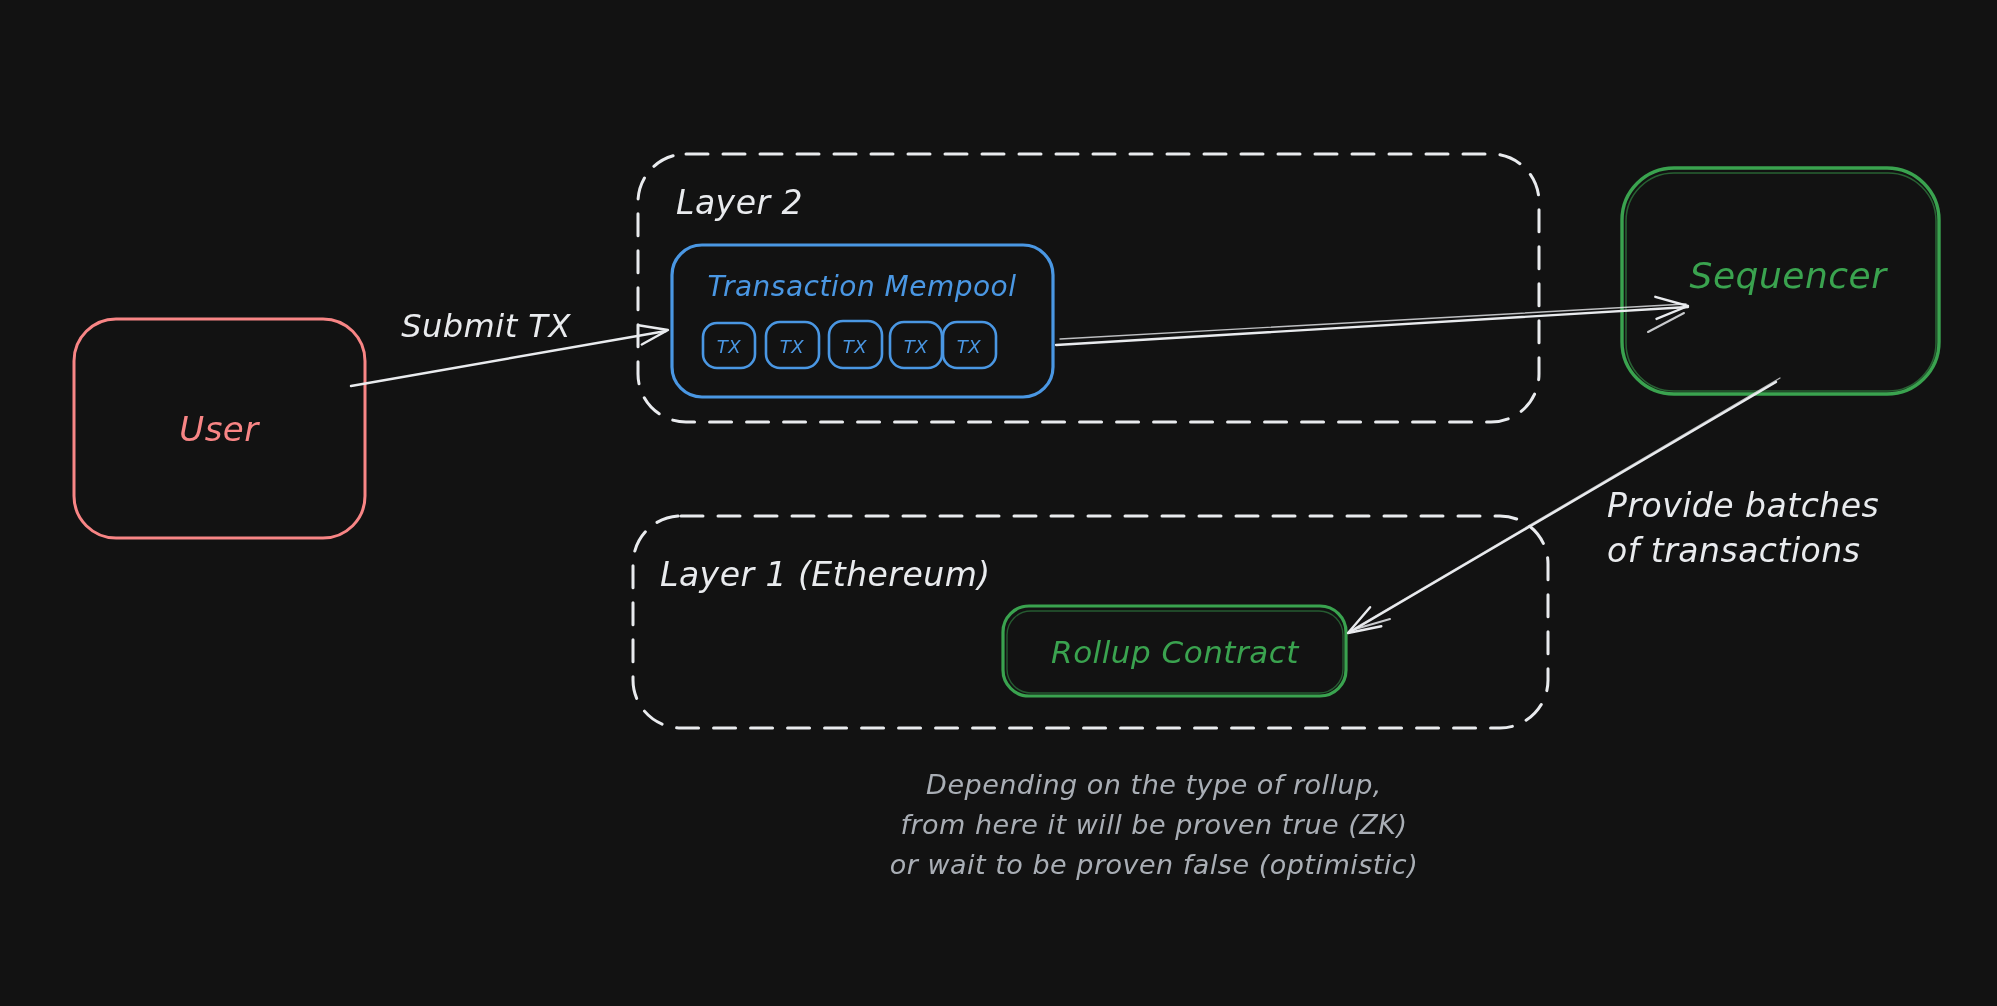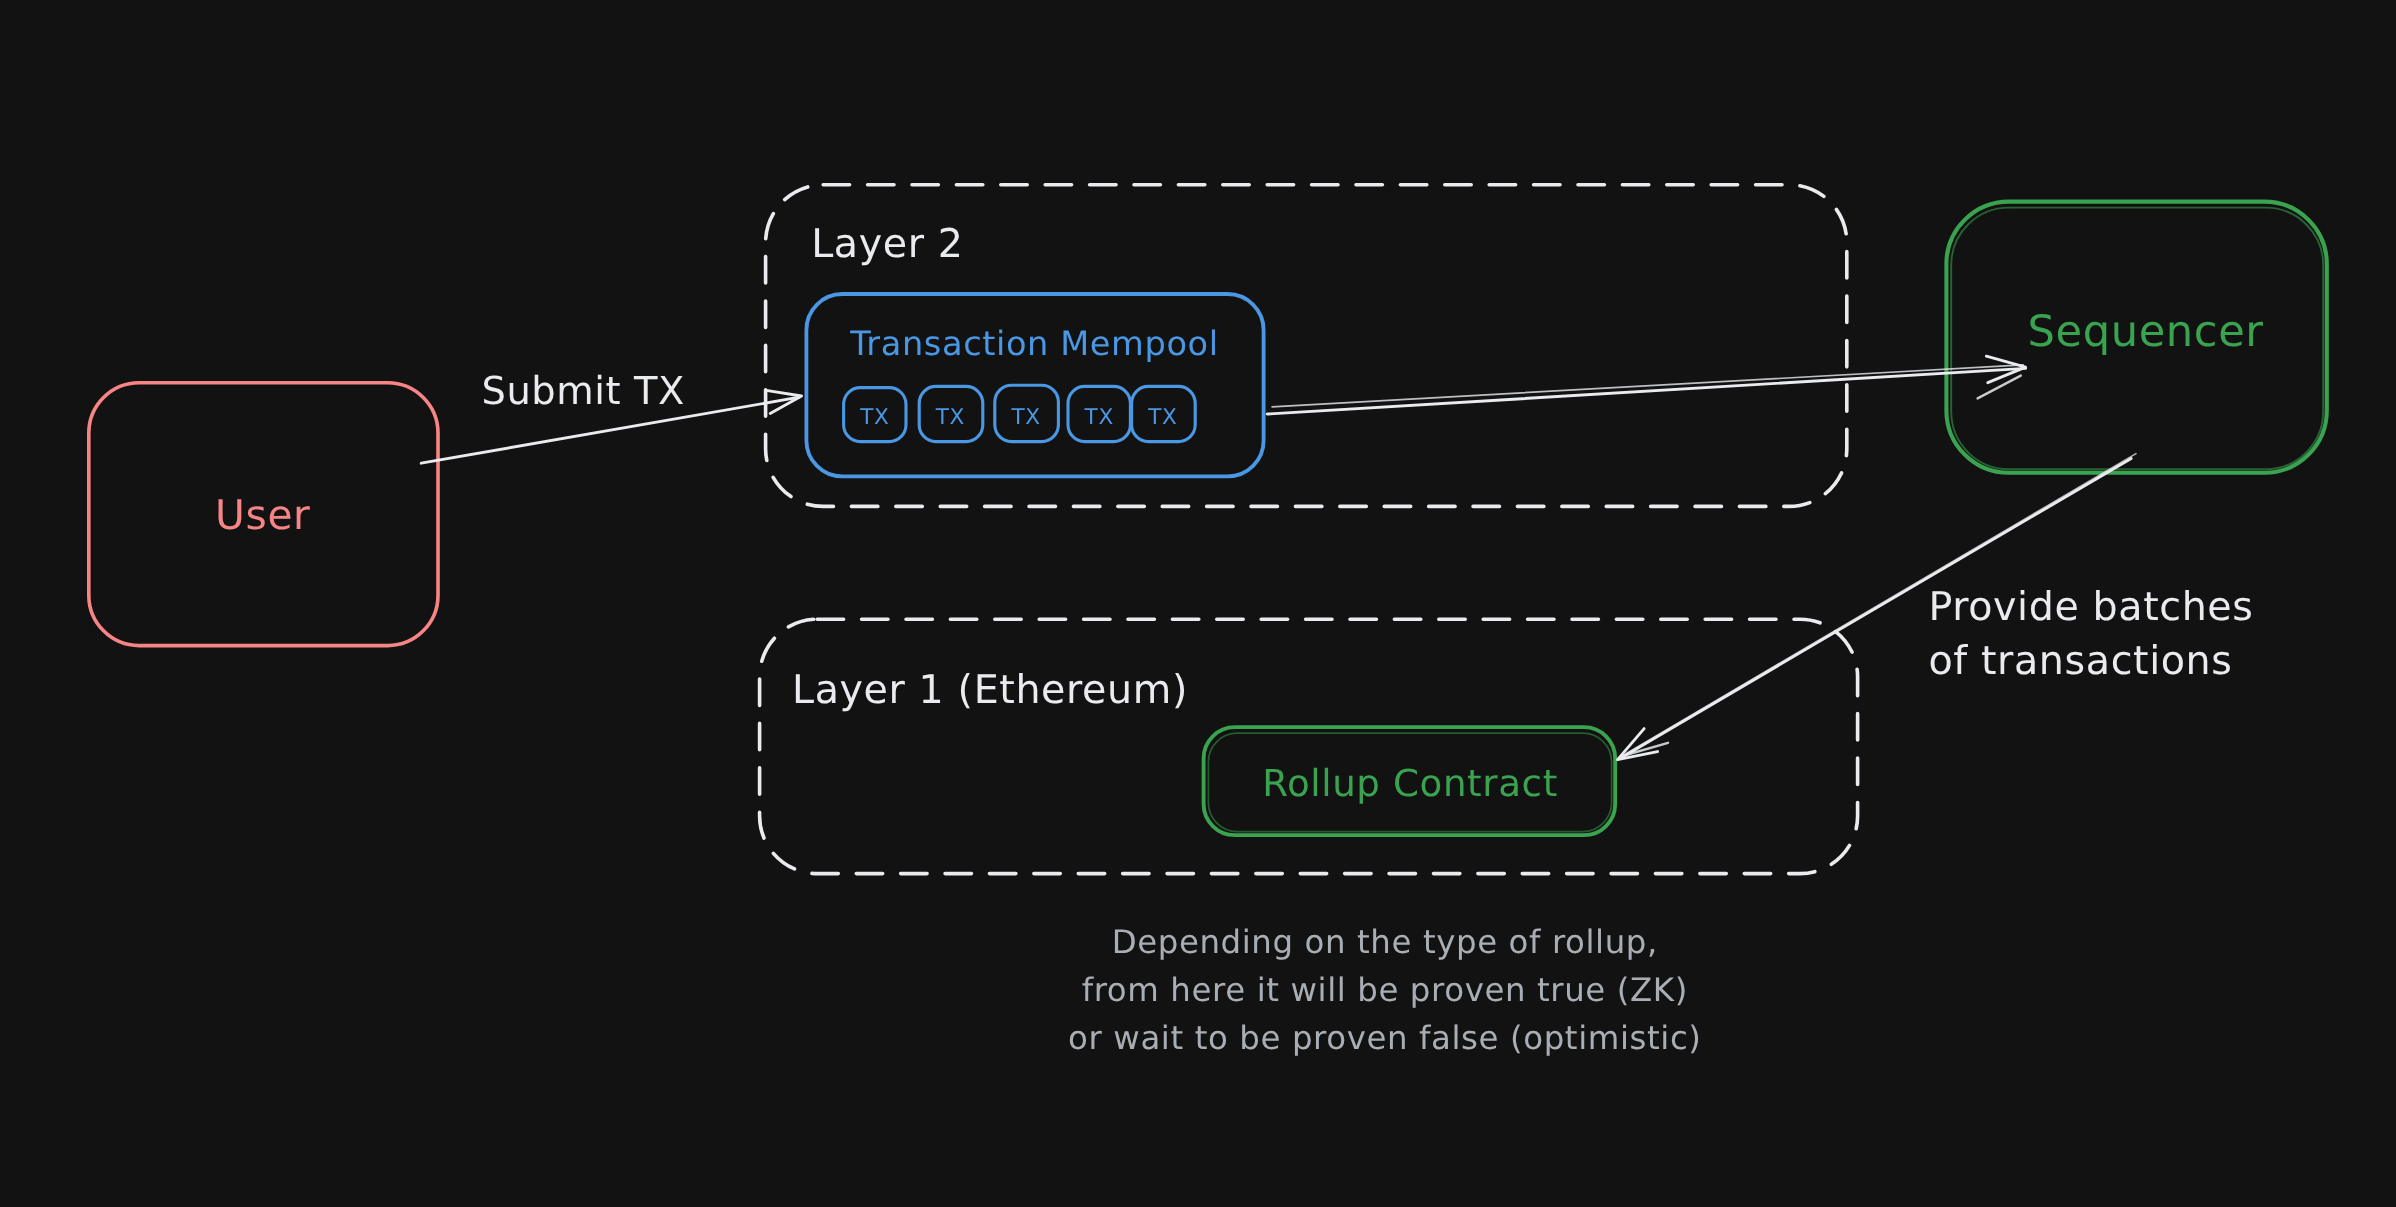--- a/index.html
+++ b/index.html
@@ -6,20 +6,21 @@
     margin: 0;
     padding: 0;
     background: #121212;
   }
   .stage {
     position: relative;
     width: 1997px;
     height: 1006px;
     background: #121212;
     overflow: hidden;
+    font-style: italic;
   }
   svg {
     display: block;
     width: 1997px;
     height: 1006px;
   }
   svg text {
     font-family: "DejaVu Sans", "Liberation Sans", sans-serif;
     letter-spacing: 0.5px;
   }

